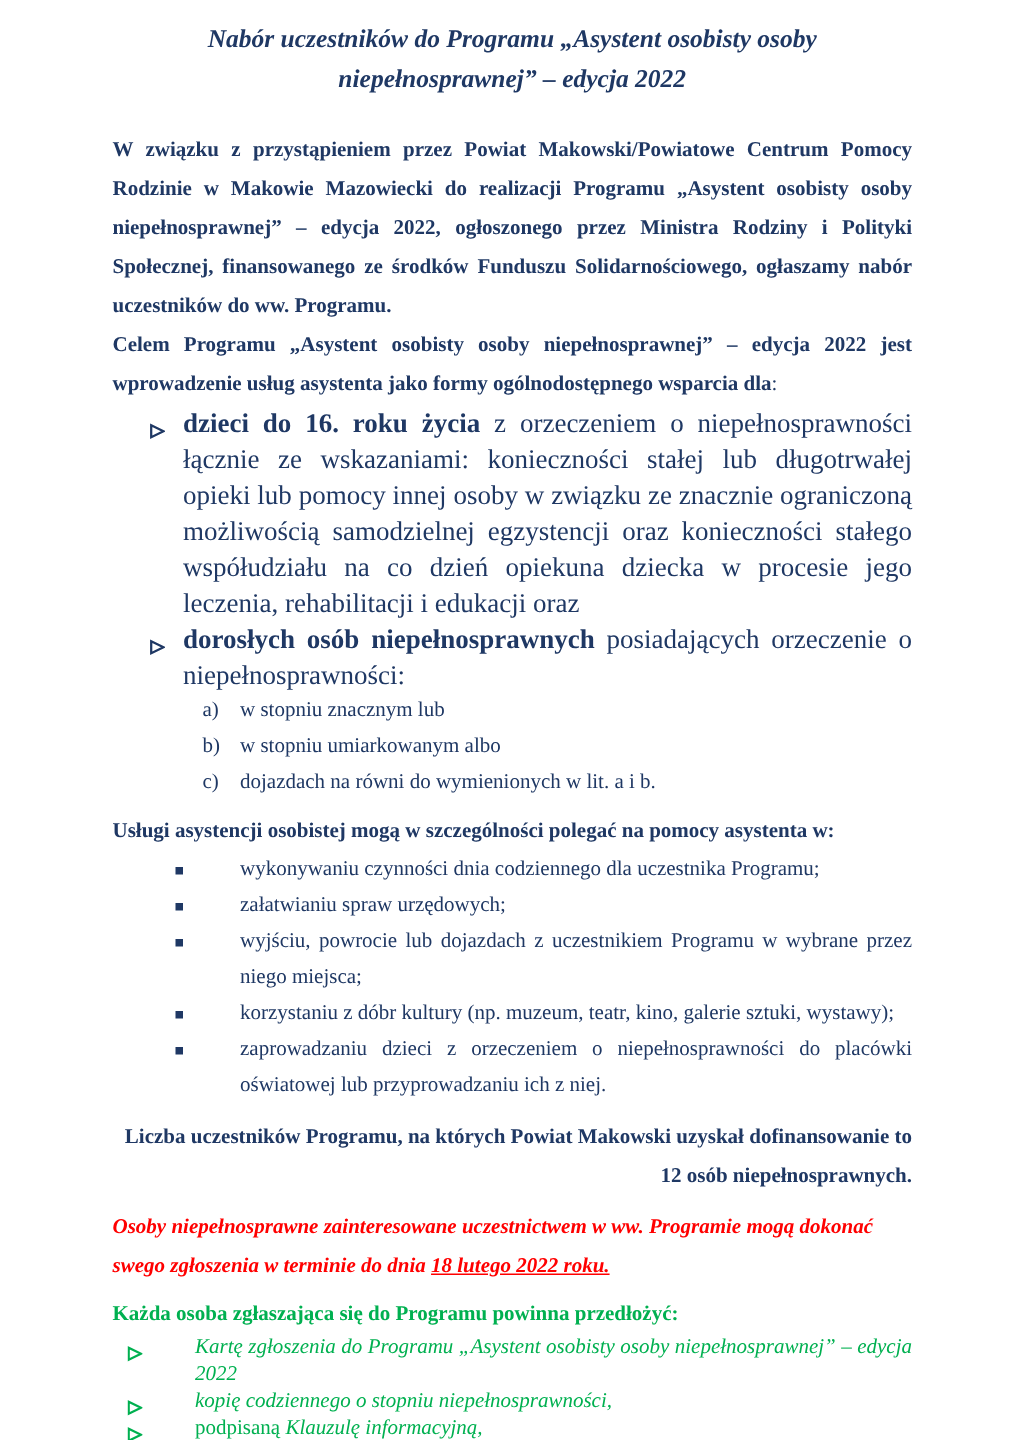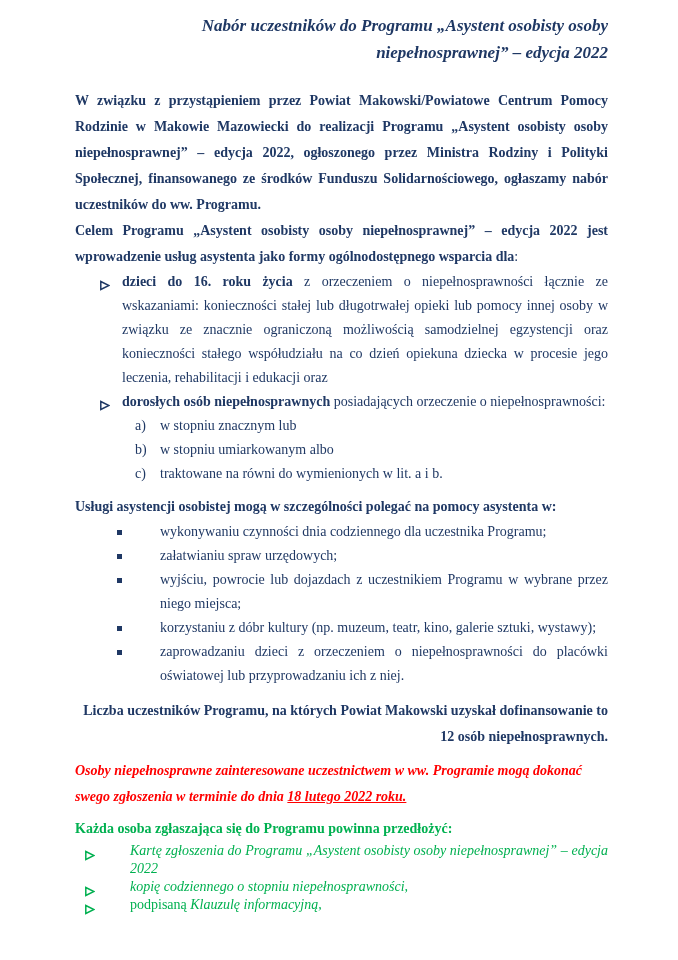--- a/index.html
+++ b/index.html
@@ -12,21 +12,21 @@
     font-family: "Liberation Serif", "DejaVu Serif", serif;
   }
   .page {
     box-sizing: border-box;
     width: 678px;
     height: 960px;
     padding: 12px 70px 0 75px;
     color: var(--navy, #1F3864);
   }
   .doc-title {
-    text-align: right;
+    text-align: center;
     font-weight: bold;
     font-style: italic;
     font-size: 17px;
     line-height: 27px;
     color: var(--navy);
     margin: 0 0 22px 0;
   }
   p { margin: 0; }
   .para {
     font-size: 14px;
@@ -35,21 +35,21 @@
   }
   .bold { font-weight: bold; }
   .justify { text-align: justify; }
   .center { text-align: right; }
   .colon { font-weight: normal; }
 
   
   .arrow-li {
     position: relative;
     padding-left: 47px;
-    font-size: 14px;
+    font-size: 18px;
     line-height: 24px;
     text-align: justify;
     color: var(--navy);
   }
   .arrow-li .marker {
     position: absolute;
     left: 25px;
     top: 5px;
   }
 
@@ -156,21 +156,21 @@
     <div class="abc-li">
       <span class="abc-marker">a)</span>
       <span>w stopniu znacznym lub</span>
     </div>
     <div class="abc-li">
       <span class="abc-marker">b)</span>
       <span>w stopniu umiarkowanym albo</span>
     </div>
     <div class="abc-li">
       <span class="abc-marker">c)</span>
-      <span>traktowane na równi do wymienionych w lit. a i b.</span>
+      <span>dojazdach na równi do wymienionych w lit. a i b.</span>
     </div>
   </div>
 
   <div class="services-block">
     <p class="para bold services-heading">Usługi asystencji osobistej mogą w szczególności polegać na pomocy asystenta w:</p>
     <div class="sq-li">
       <span class="marker"></span>
       <span>wykonywaniu czynności dnia codziennego dla uczestnika Programu;</span>
     </div>
     <div class="sq-li">

